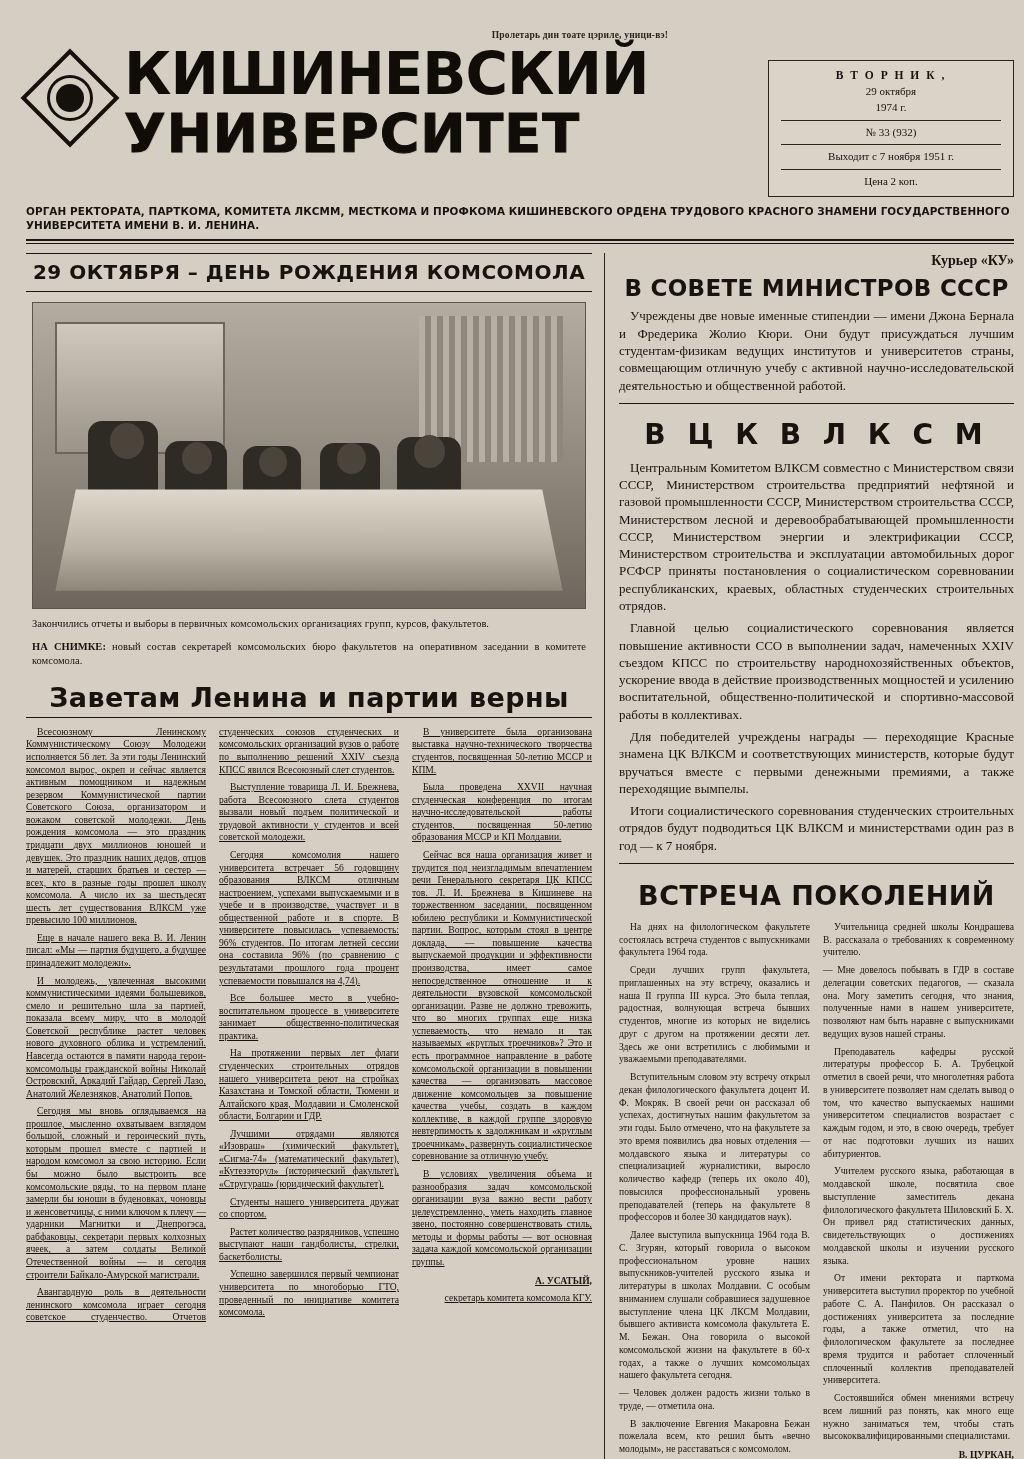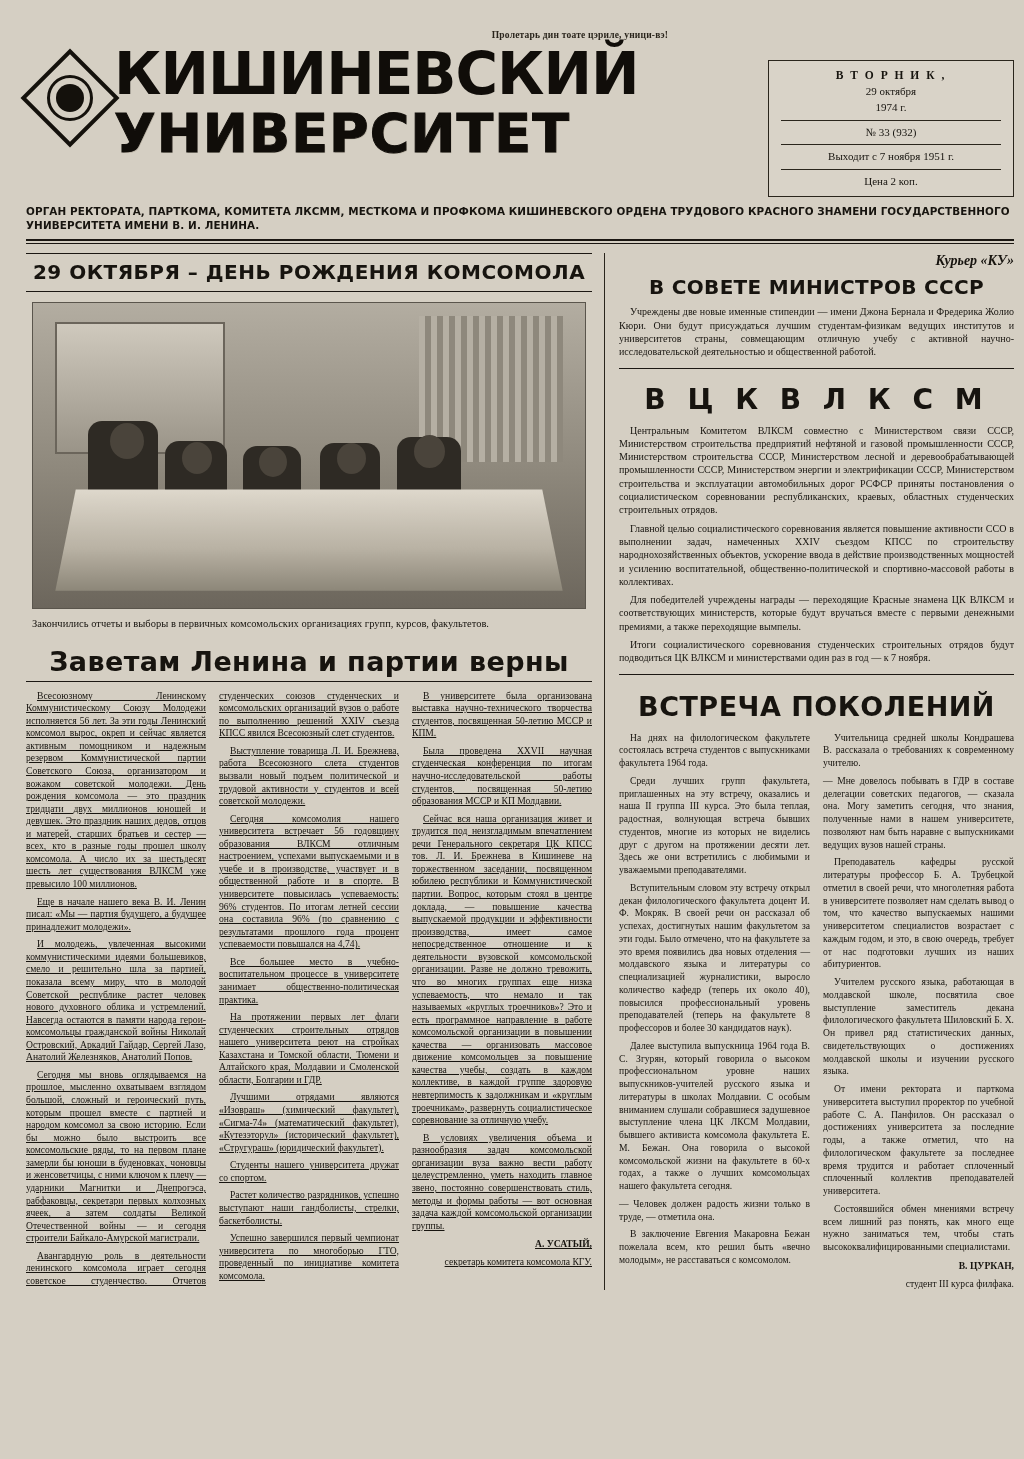--- a/index.html
+++ b/index.html
@@ -26,20 +26,21 @@
     font-size:9.5px;
     font-weight:bold;
     letter-spacing:.2px;
     color:#2a251c;
     margin:16px 0 2px 0;
     padding-left:120px;
   }
   .masthead{
     display:flex;
     align-items:flex-start;
+    gap:10px;
     position:relative;
     justify-content:center;
   }
   .logo{
     width:88px;height:92px;
     flex:0 0 88px;
     position:relative;
     margin-top:10px;
   }
   .logo .diamond{
@@ -181,37 +182,36 @@
     hyphens:auto;
   }
   .cols3 p{margin:0 0 5px 0;text-indent:11px;text-decoration:underline;}
   .cols3 p.sig{text-align:right;text-indent:0;font-weight:bold;margin-top:6px;}
   .cols3 p.sig2{text-align:right;text-indent:0;margin-top:0;}
 
   
   .courier{
     text-align:right;
     font-family:"Liberation Serif", serif;
-    font-style:italic;
     font-weight:bold;
     font-size:14px;
     margin:0 0 4px 0;
   }
   .r-head{
     text-align:center;
     font-family:"DejaVu Sans", sans-serif;
     font-weight:bold;
-    font-size:20px;
+    font-size:23px;
     letter-spacing:.3px;
     margin:6px 0 6px 0;
   }
   .r-head.spaced{letter-spacing:6px;font-size:28px;margin:14px 0 8px 0;}
   .r-head.big{font-size:27px;letter-spacing:.5px;margin:16px 0 10px 0;}
   .r-text{
-    font-size:10px;
+    font-size:13px;
     line-height:1.33;
     text-align:justify;
     hyphens:auto;
   }
   .r-text p{margin:0 0 5px 0;text-indent:11px;}
   .sep{border-top:1px solid #1b1712;margin:9px 0;}
   .cols2{
     column-count:2;
     column-gap:13px;
     font-size:9.6px;
@@ -275,20 +275,24 @@
           <div class="fig" style="left:38%;width:58px;height:95px;"></div>
           <div class="head" style="left:41%;bottom:43%;width:28px;height:30px;"></div>
           <div class="fig" style="left:52%;width:60px;height:98px;"></div>
           <div class="head" style="left:55%;bottom:44%;width:29px;height:31px;"></div>
           <div class="fig" style="left:66%;width:64px;height:104px;"></div>
           <div class="head" style="left:69%;bottom:46%;width:31px;height:33px;"></div>
           <div class="table"></div>
         </div>
 
         <div class="caption">Закончились отчеты и выборы в первичных комсомольских организациях групп, курсов, факультетов.</div>
+        <div class="caption">
+          <span class="cap-bold">НА СНИМКЕ:</span>
+          <span>новый состав секретарей комсомольских бюро факультетов на оперативном заседании в комитете комсомола.</span>
+        </div>
 
         <div class="big-head">Заветам Ленина   и партии верны</div>
         <div class="rule-under"></div>
 
         <div class="cols3">
           <p>Всесоюзному Ленинскому Коммунистическому Союзу Молодежи исполняется 56 лет. За эти годы Ленинский комсомол вырос, окреп и сейчас является активным помощником и надежным резервом Коммунистической партии Советского Союза, организатором и вожаком советской молодежи. День рождения комсомола — это праздник тридцати двух миллионов юношей и девушек. Это праздник наших дедов, отцов и матерей, старших братьев и сестер — всех, кто в разные годы прошел школу комсомола. А число их за шестьдесят шесть лет существования ВЛКСМ уже превысило 100 миллионов.</p>
           <p>Еще в начале нашего века В. И. Ленин писал: «Мы — партия будущего, а будущее принадлежит молодежи».</p>
           <p>И молодежь, увлеченная высокими коммунистическими идеями большевиков, смело и решительно шла за партией, показала всему миру, что в молодой Советской республике растет человек нового духовного облика и устремлений. Навсегда остаются в памяти народа герои-комсомольцы гражданской войны Николай Островский, Аркадий Гайдар, Сергей Лазо, Анатолий Железняков, Анатолий Попов.</p>
           <p>Сегодня мы вновь оглядываемся на прошлое, мысленно охватываем взглядом большой, сложный и героический путь, которым прошел вместе с партией и народом комсомол за свою историю. Если бы можно было выстроить все комсомольские ряды, то на первом плане замерли бы юноши в буденовках, чоновцы и женсоветчицы, с ними ключом к плечу — ударники Магнитки и Днепрогэса, рабфаковцы, секретари первых колхозных ячеек, а затем солдаты Великой Отечественной войны — и сегодня строители Байкало-Амурской магистрали.</p>
           <p>Авангардную роль в деятельности ленинского комсомола играет сегодня советское студенчество. Отчетов студенческих союзов студенческих и комсомольских организаций вузов о работе по выполнению решений XXIV съезда КПСС явился Всесоюзный слет студентов.</p>

